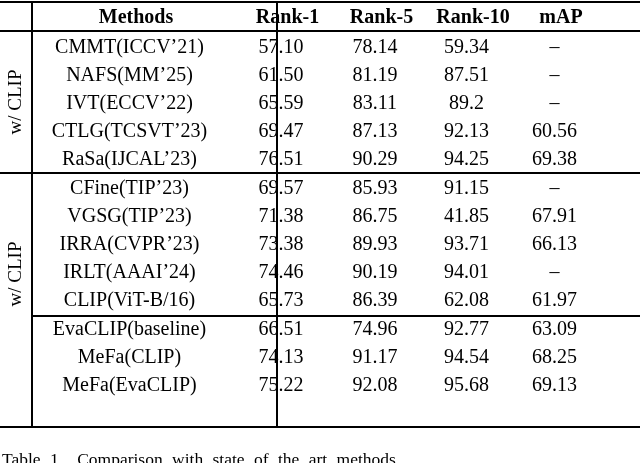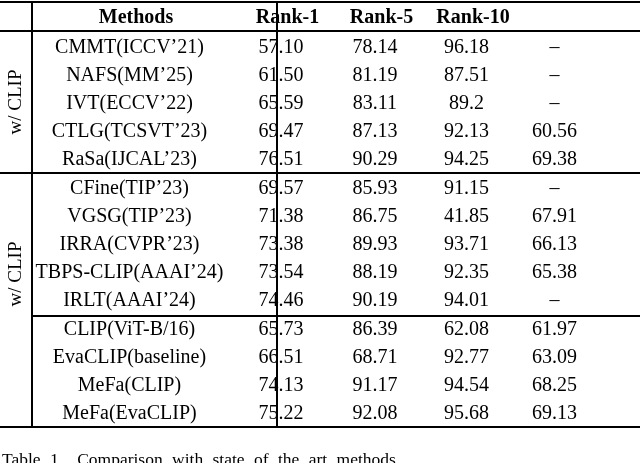--- a/index.html
+++ b/index.html
@@ -61,28 +61,29 @@
   </div>
 <div class="grouplabel g2">
     <span>w/ CLIP</span>
   </div>
 
 <div class="header-row">
   <div class="td method">Methods</div>
   <div class="td n1">Rank-1</div>
   <div class="td n2">Rank-5</div>
   <div class="td n3">Rank-10</div>
+  <div class="td n4">mAP</div>
 </div>
 
 <div class="rows">
   <div class="tr">
     <div class="td method">CMMT(ICCV’21)</div>
     <div class="td n1 num">57.10</div>
     <div class="td n2 num">78.14</div>
-    <div class="td n3 num">96.18</div>
+    <div class="td n3 num">59.34</div>
     <div class="td n4 num">–</div>
   </div>
   <div class="tr">
     <div class="td method">NAFS(MM’25)</div>
     <div class="td n1 num">61.50</div>
     <div class="td n2 num">81.19</div>
     <div class="td n3 num">87.51</div>
     <div class="td n4 num">–</div>
   </div>
   <div class="tr">
@@ -121,44 +122,37 @@
     <div class="td n4 num">67.91</div>
   </div>
   <div class="tr">
     <div class="td method">IRRA(CVPR’23)</div>
     <div class="td n1 num">73.38</div>
     <div class="td n2 num">89.93</div>
     <div class="td n3 num">93.71</div>
     <div class="td n4 num">66.13</div>
   </div>
   <div class="tr">
-    <div class="td method">TBPS-CLIP(AAAI’24)</div>
-    <div class="td n1 num">73.54</div>
-    <div class="td n2 num">88.19</div>
-    <div class="td n3 num">92.35</div>
-    <div class="td n4 num">65.38</div>
-  </div>
-  <div class="tr">
     <div class="td method">IRLT(AAAI’24)</div>
     <div class="td n1 num">74.46</div>
     <div class="td n2 num">90.19</div>
     <div class="td n3 num">94.01</div>
     <div class="td n4 num">–</div>
   </div>
   <div class="tr">
     <div class="td method">CLIP(ViT-B/16)</div>
     <div class="td n1 num">65.73</div>
     <div class="td n2 num">86.39</div>
     <div class="td n3 num">62.08</div>
     <div class="td n4 num">61.97</div>
   </div>
   <div class="tr">
     <div class="td method">EvaCLIP(baseline)</div>
     <div class="td n1 num">66.51</div>
-    <div class="td n2 num">68.71</div>
+    <div class="td n2 num">74.96</div>
     <div class="td n3 num">92.77</div>
     <div class="td n4 num">63.09</div>
   </div>
   <div class="tr">
     <div class="td method">MeFa(CLIP)</div>
     <div class="td n1 num">74.13</div>
     <div class="td n2 num">91.17</div>
     <div class="td n3 num">94.54</div>
     <div class="td n4 num">68.25</div>
   </div>

